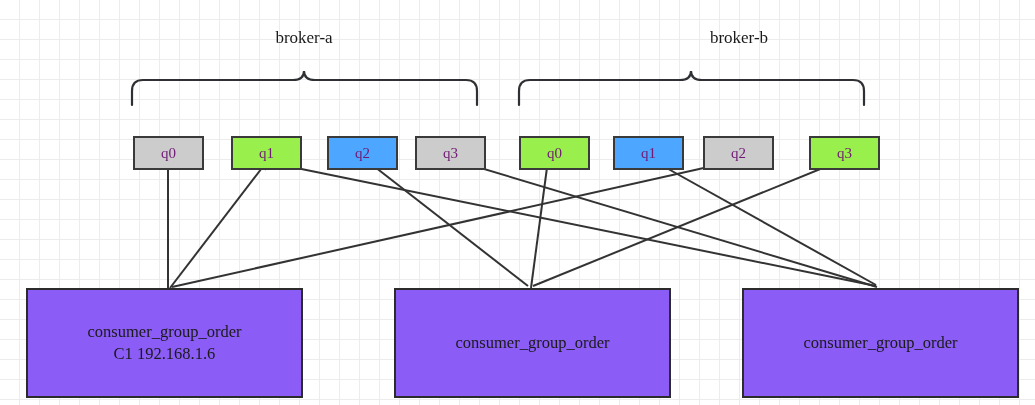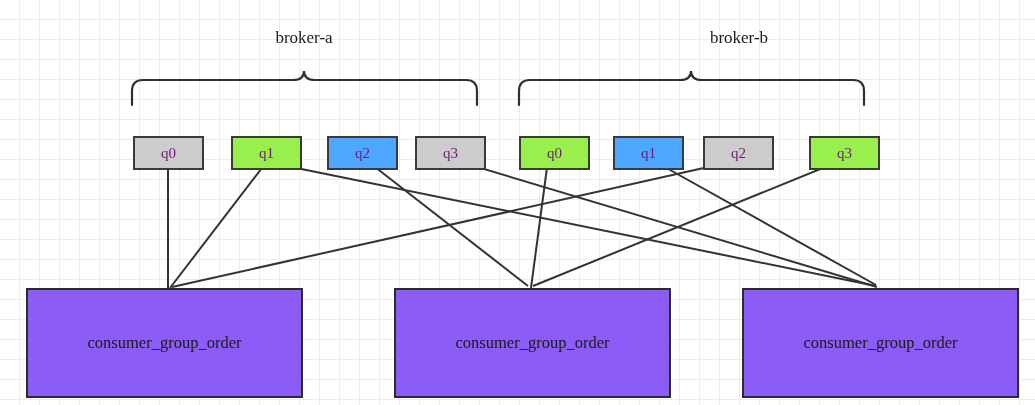--- a/index.html
+++ b/index.html
@@ -101,20 +101,21 @@
       <span>q2</span>
     </div>
     <div class="qbox" style="left: 809px; top: 124px; width: 71px; height: 34px; background: rgb(153, 239, 75);">
       <span>q3</span>
     </div>
   </div>
 
 <div id="consumer-boxes">
     <div class="cbox" style="left: 26px; top: 288px; width: 277px; height: 110px;">
       <div>consumer_group_order</div>
+      <div>C1 192.168.1.6</div>
     </div>
     <div class="cbox" style="left: 394px; top: 288px; width: 277px; height: 110px;">
       <div>consumer_group_order</div>
     </div>
     <div class="cbox" style="left: 742px; top: 288px; width: 277px; height: 110px;">
       <div>consumer_group_order</div>
     </div>
   </div>
 
 </body></html>

